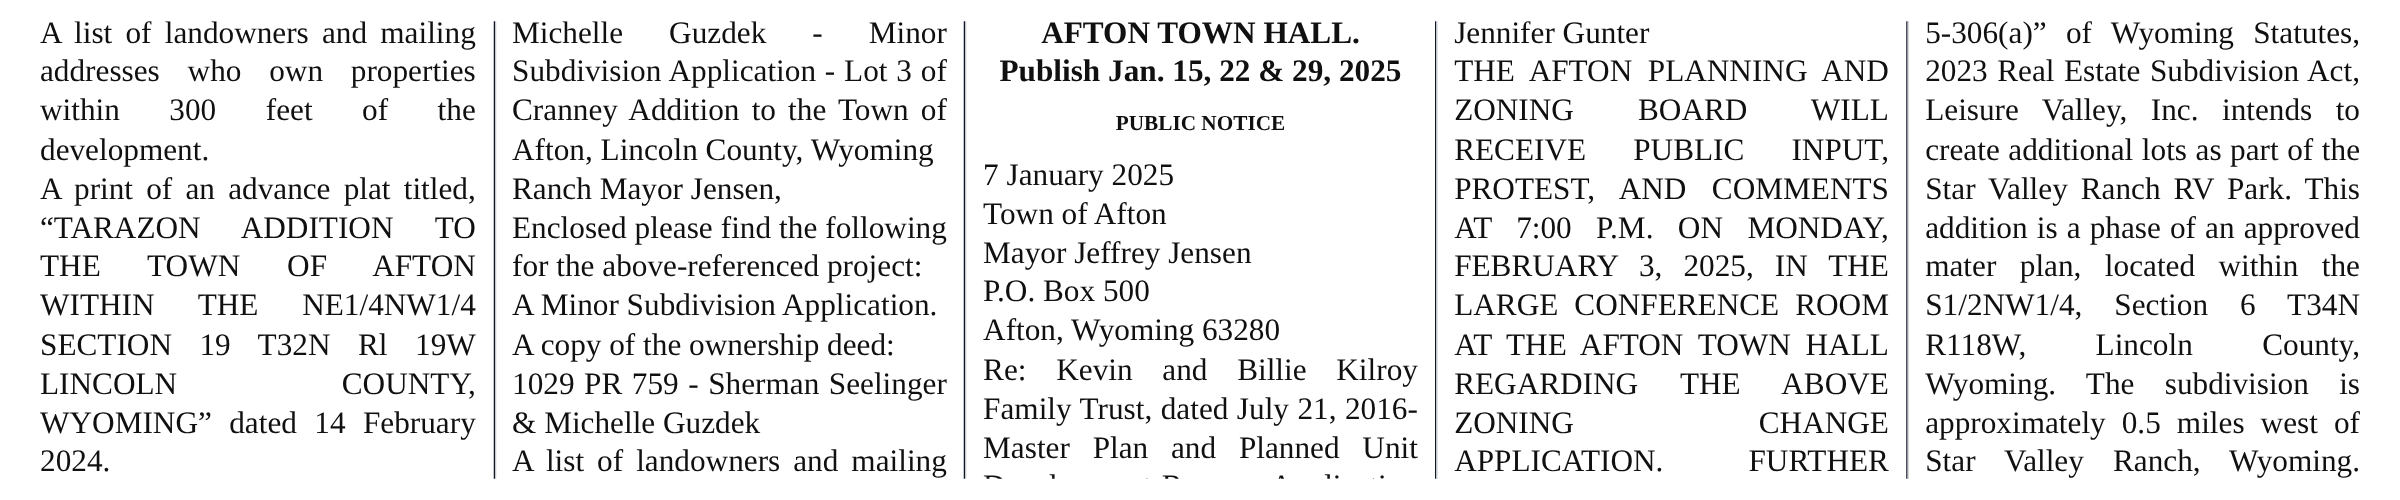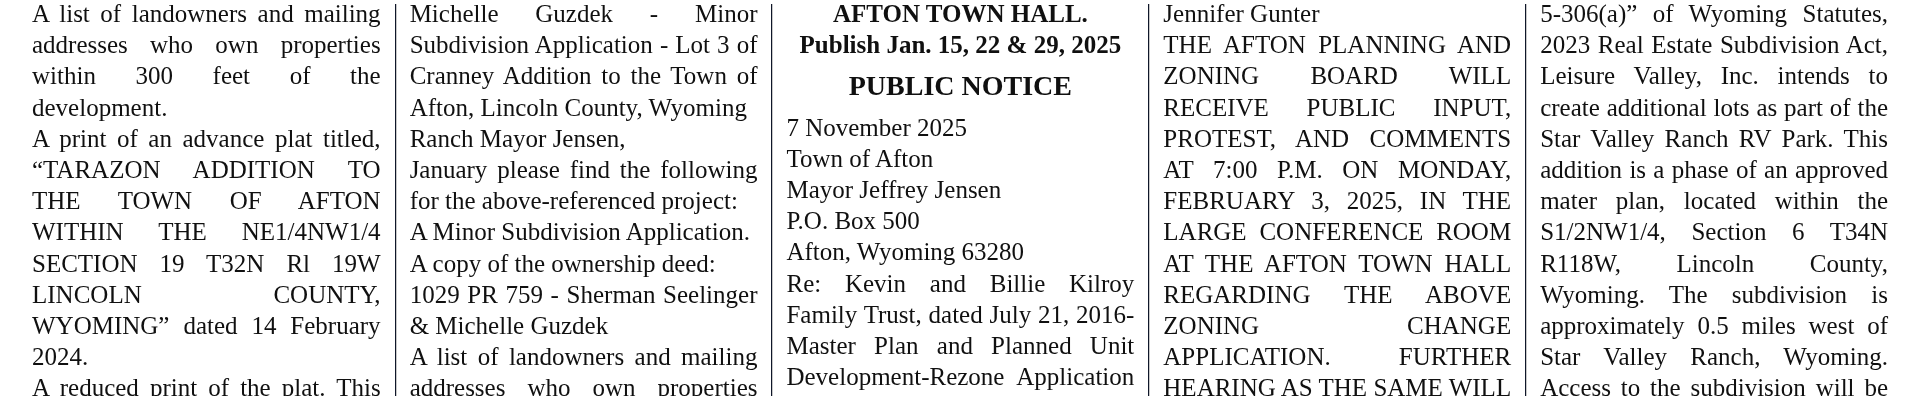--- a/index.html
+++ b/index.html
@@ -14,21 +14,21 @@
     background: #ffffff;
     overflow: hidden;
     font-family: "Liberation Serif", serif;
     color: #101010;
   }
   .columns {
     display: flex;
     width: 1920px;
     height: 400px;
     box-sizing: border-box;
-    padding: 4px 18px;
+    padding: 17px 18px;
   }
   .col {
     position: relative;
     width: 25%;
     box-sizing: border-box;
     padding: 0 14px;
     overflow: hidden;
   }
   .col + .col {
     border-left: 1px solid #0f172a;
@@ -53,21 +53,21 @@
   }
   .para.left {
     text-align: left;
   }
   .para.bold {
     font-weight: bold;
   }
   .para.head {
     font-weight: bold;
     text-align: center;
-    font-size: 28px;
+    font-size: 17px;
   }
   .spacer-sm { height: 10px; }
   .clip-top {
     margin-top: -6px;
   }
 </style>
 </head>
 <body>
 
 <div class="page">
@@ -77,36 +77,36 @@
       <div class="para clip-top">A list of landowners and mailing addresses who own properties within 300 feet of the development.</div>
       <div class="para">A print of an advance plat titled, “TARAZON ADDITION TO THE TOWN OF AFTON WITHIN THE NE1/4NW1/4 SECTION 19 T32N Rl 19W LINCOLN COUNTY, WYOMING” dated 14 February 2024.</div>
       <div class="para">A reduced print of the plat. This print may be reproduced to be added to the adjoining property owners’ notification letter.</div>
 
     </div>
 
     <div class="col">
       <div class="rule" style="left:0;"></div>
       <div class="para clip-top">Michelle Guzdek - Minor Subdivision Application - Lot 3 of Cranney Addition to the Town of Afton, Lincoln County, Wyoming</div>
       <div class="para left">Ranch Mayor Jensen,</div>
-      <div class="para">January please find the following for the above-referenced project:</div>
+      <div class="para">Enclosed please find the following for the above-referenced project:</div>
       <div class="para left">A Minor Subdivision Application.</div>
       <div class="para left">A copy of the ownership deed:</div>
       <div class="para">1029 PR 759 - Sherman Seelinger &amp; Michelle Guzdek</div>
       <div class="para">A list of landowners and mailing addresses who own properties within 300 feet of the development.</div>
 
     </div>
 
     <div class="col">
       <div class="rule" style="left:0;"></div>
       <div class="para center bold clip-top">AFTON TOWN HALL.</div>
       <div class="para center bold">Publish Jan. 15, 22 &amp; 29, 2025</div>
       <div class="spacer-sm"></div>
       <div class="para head">PUBLIC NOTICE</div>
       <div class="spacer-sm"></div>
-      <div class="para left">7 November 2025</div>
+      <div class="para left">7 January 2025</div>
       <div class="para left">Town of Afton</div>
       <div class="para left">Mayor Jeffrey Jensen</div>
       <div class="para left">P.O. Box 500</div>
       <div class="para left">Afton, Wyoming 63280</div>
       <div class="para">Re:  Kevin and Billie Kilroy Family Trust, dated July 21, 2016-Master Plan and Planned Unit Development-Rezone Application - Lot 2 of the Parsons Addition</div>
 
     </div>
 
     <div class="col">
       <div class="rule" style="left:0;"></div>

